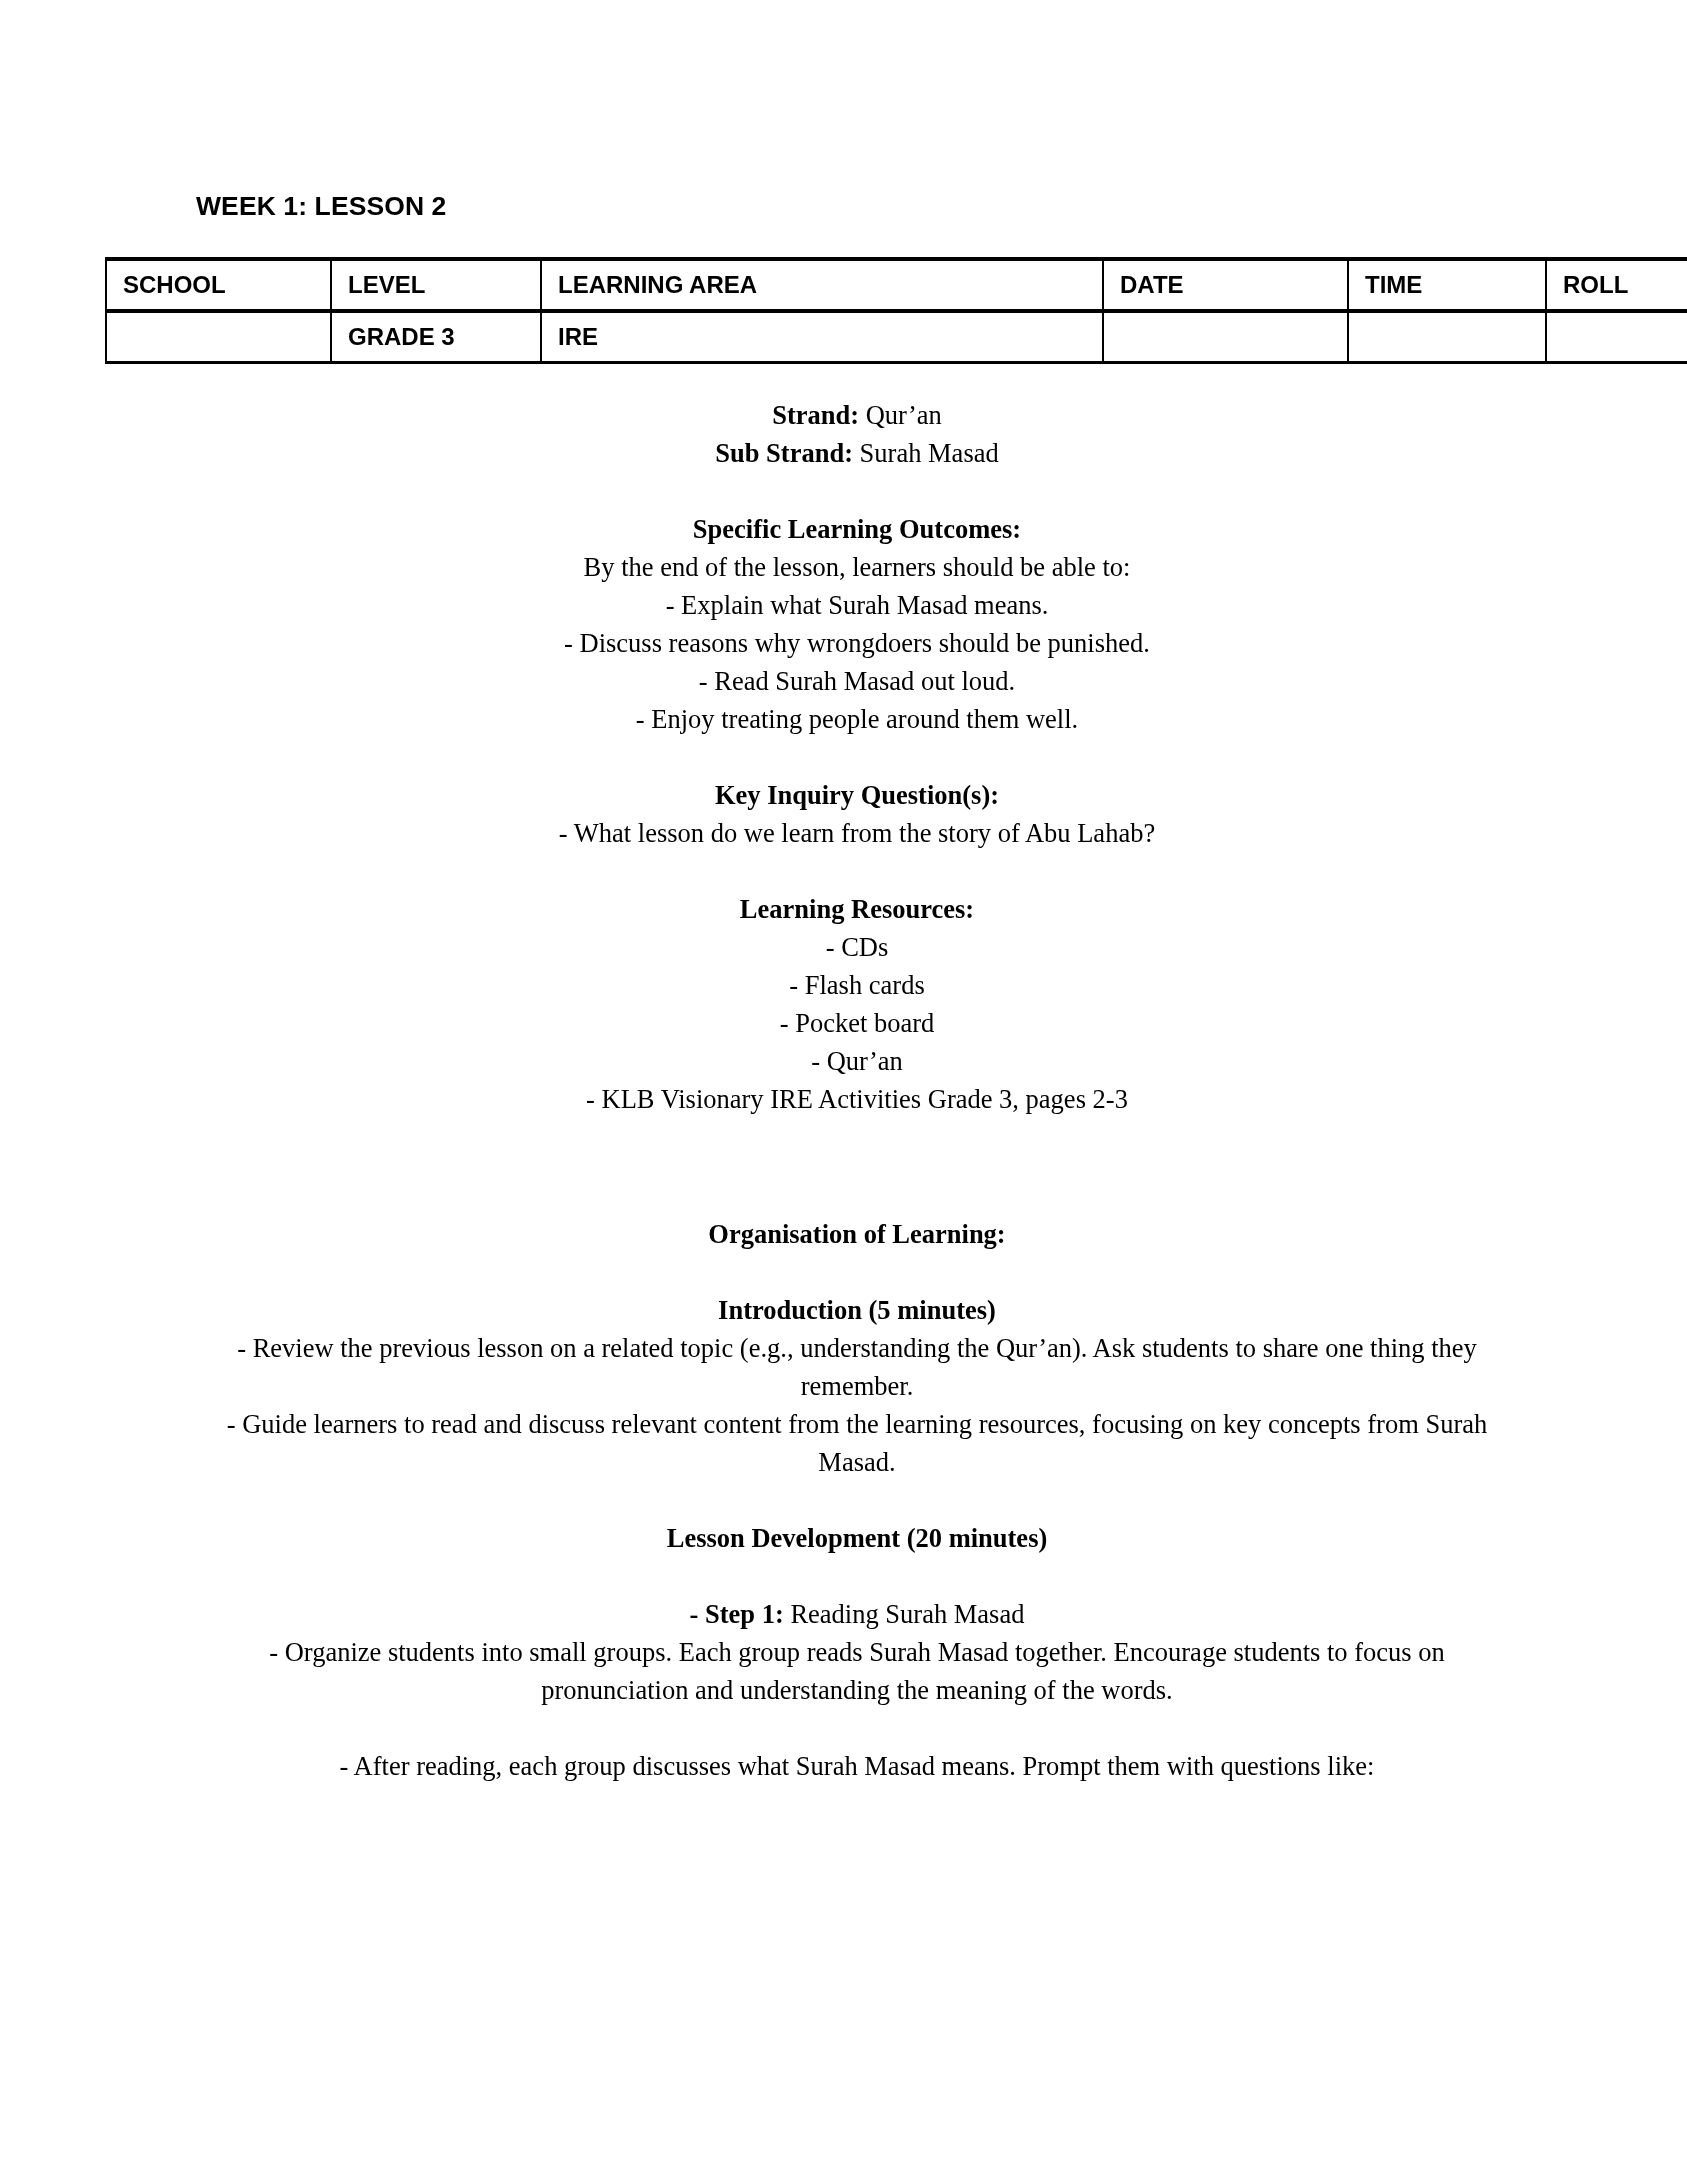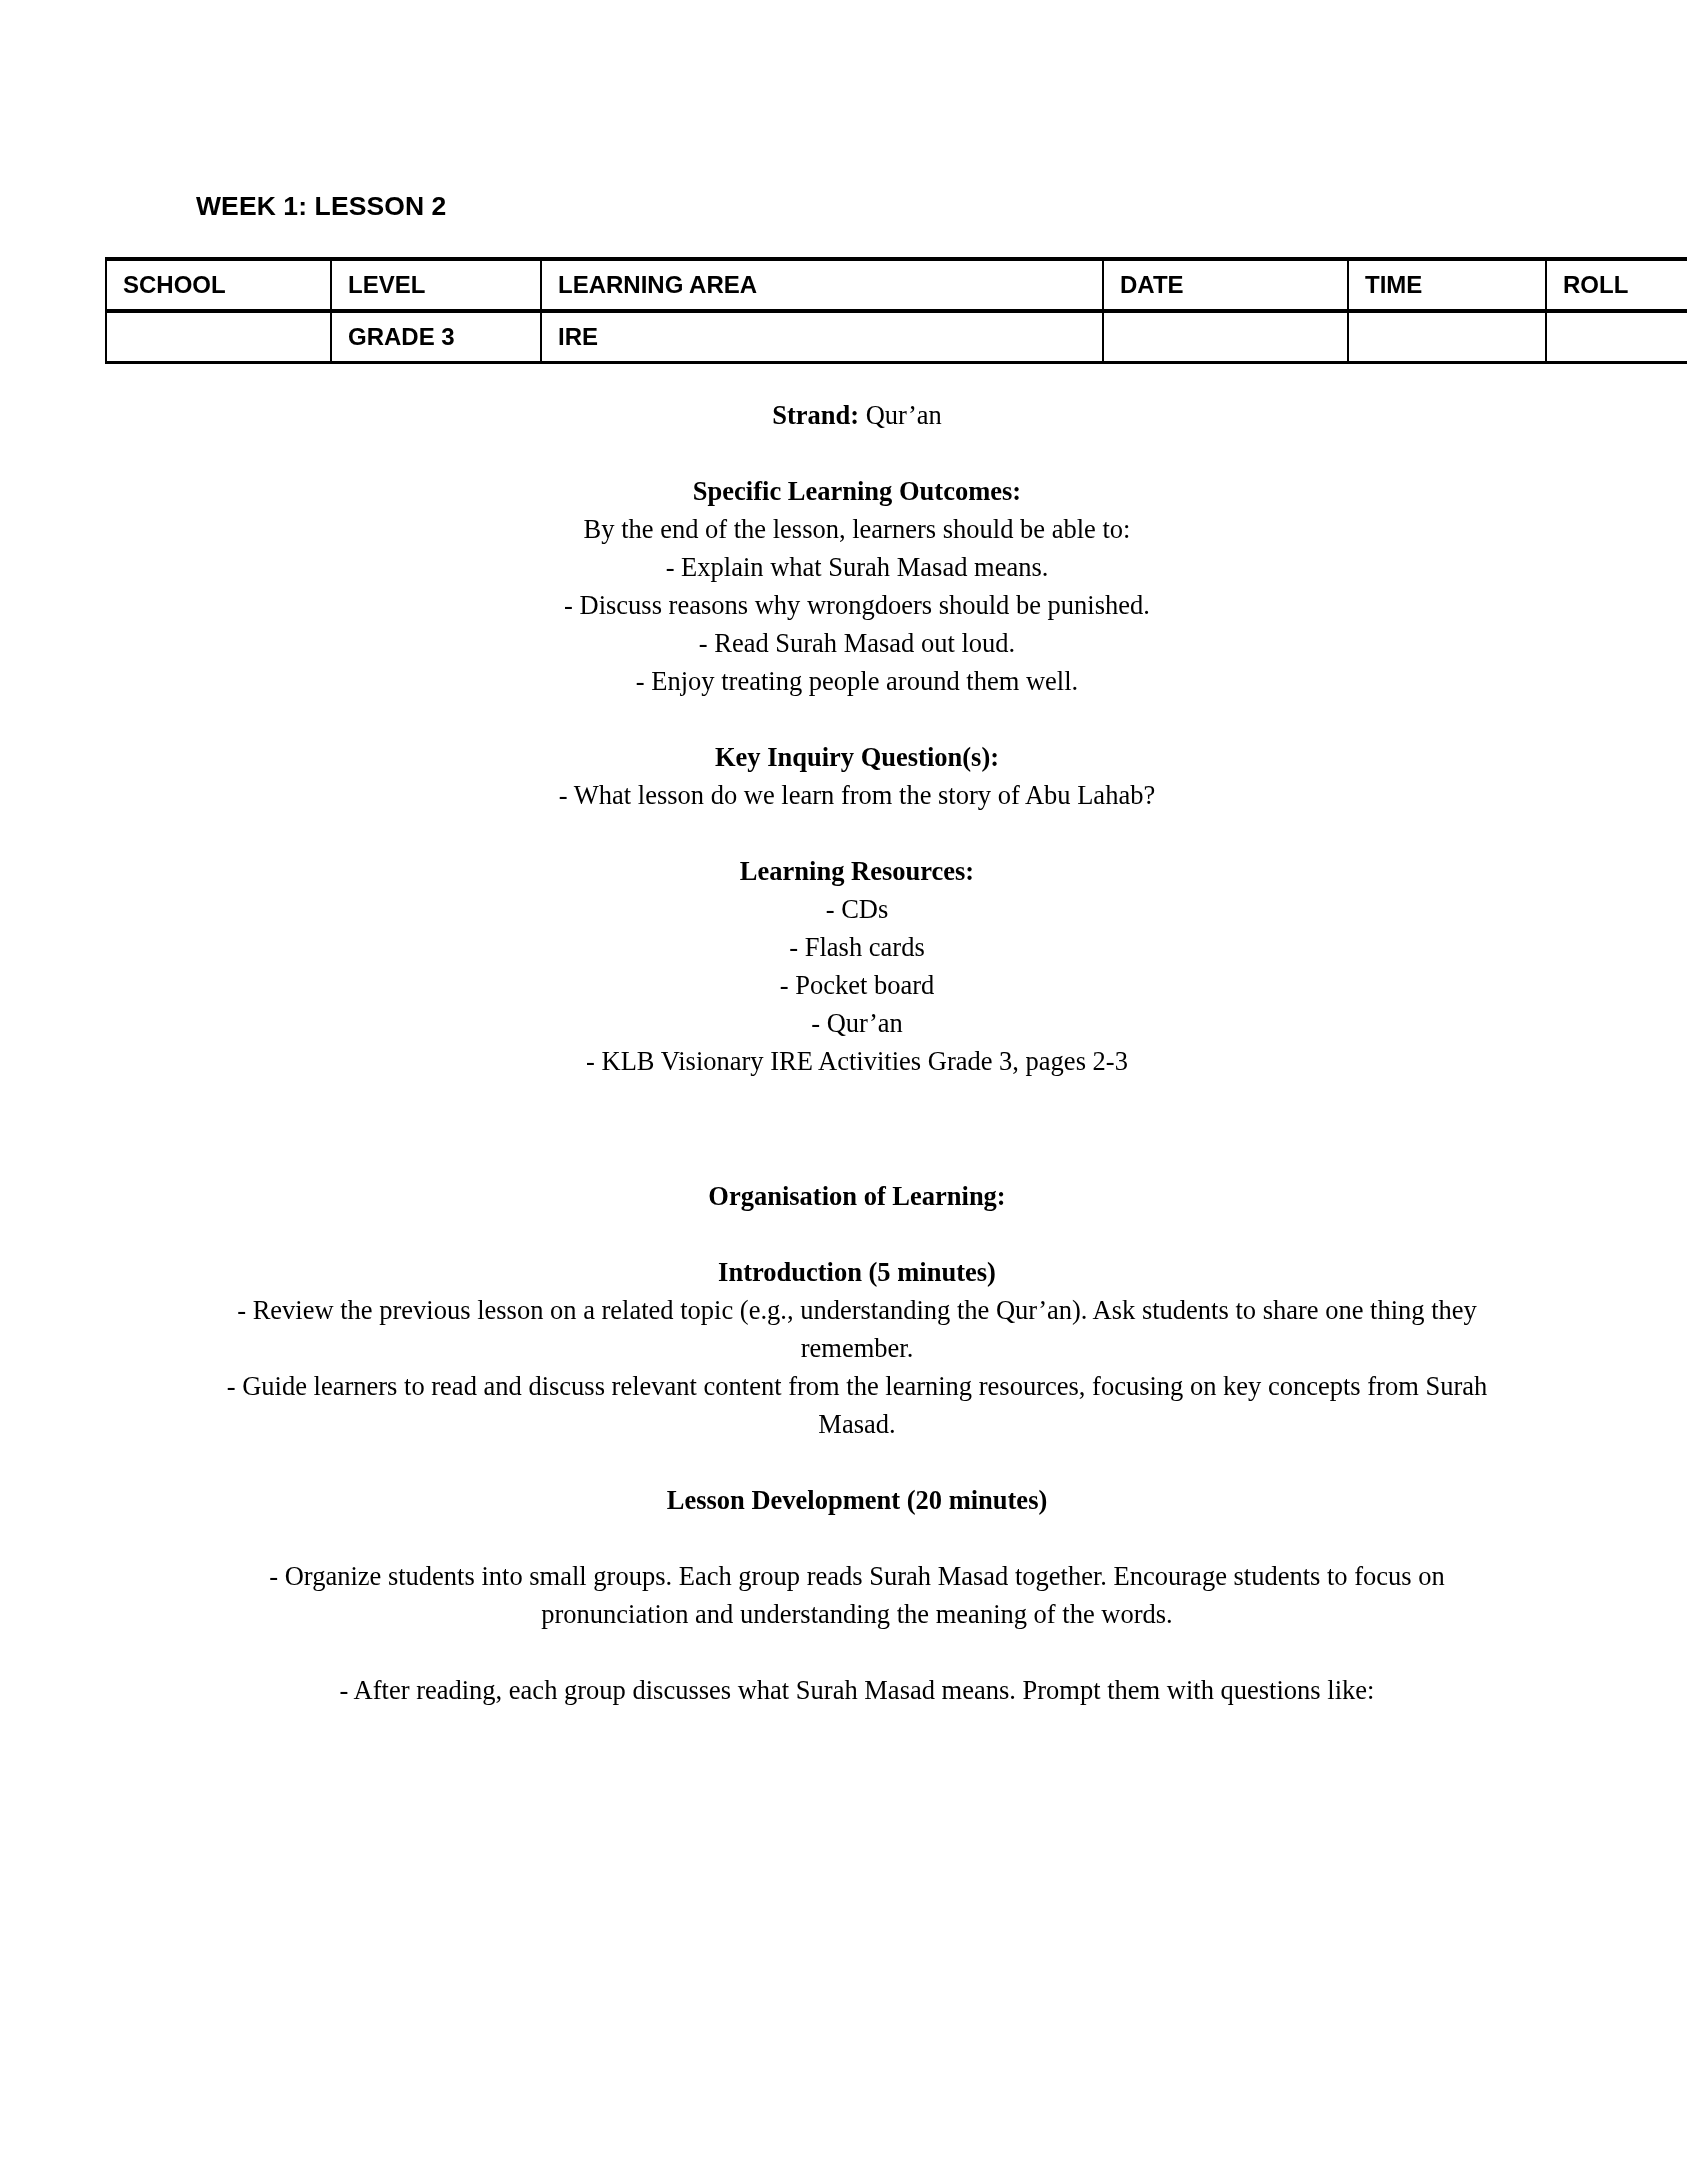--- a/index.html
+++ b/index.html
@@ -122,20 +122,21 @@
           <td class="col-time"></td>
           <td class="col-roll"></td>
         </tr>
       </tbody>
     </table>
   </div>
 
   <div class="body-col">
 
     <p class="line"><span class="b">Strand:</span><span> Qur’an</span></p>
+    <p class="line"><span class="b">Sub Strand:</span><span> Surah Masad</span></p>
 
     <div class="blockgap"></div>
 
     <p class="line b">Specific Learning Outcomes:</p>
     <p class="line">By the end of the lesson, learners should be able to:</p>
     <p class="line">- Explain what Surah Masad means.</p>
     <p class="line">- Discuss reasons why wrongdoers should be punished.</p>
     <p class="line">- Read Surah Masad out loud.</p>
     <p class="line">- Enjoy treating people around them well.</p>
 
@@ -162,20 +163,21 @@
     <p class="line b">Introduction (5 minutes)</p>
     <p class="line">- Review the previous lesson on a related topic (e.g., understanding the Qur’an). Ask students to share one thing they remember.</p>
     <p class="line">- Guide learners to read and discuss relevant content from the learning resources, focusing on key concepts from Surah Masad.</p>
 
     <div class="blockgap"></div>
 
     <p class="line b">Lesson Development (20 minutes)</p>
 
     <div class="blockgap"></div>
 
+    <p class="line"><span class="b">- </span><span class="b">Step 1:</span><span> Reading Surah Masad</span></p>
     <p class="line">- Organize students into small groups. Each group reads Surah Masad together. Encourage students to focus on pronunciation and understanding the meaning of the words.</p>
 
     <div class="blockgap"></div>
 
     <p class="line">- After reading, each group discusses what Surah Masad means. Prompt them with questions like:</p>
 
   </div>
 
 </div>
 

